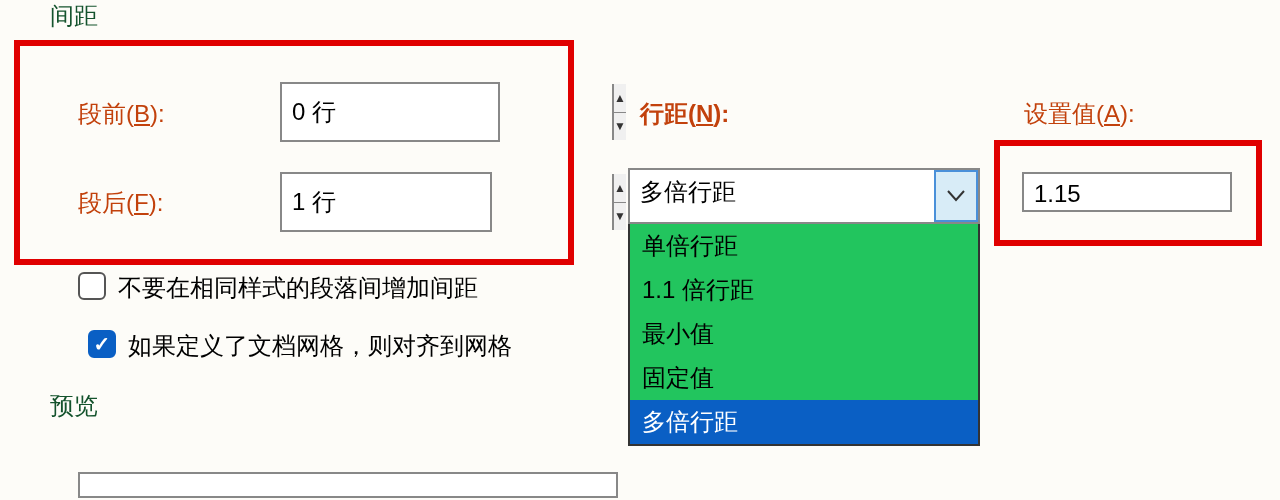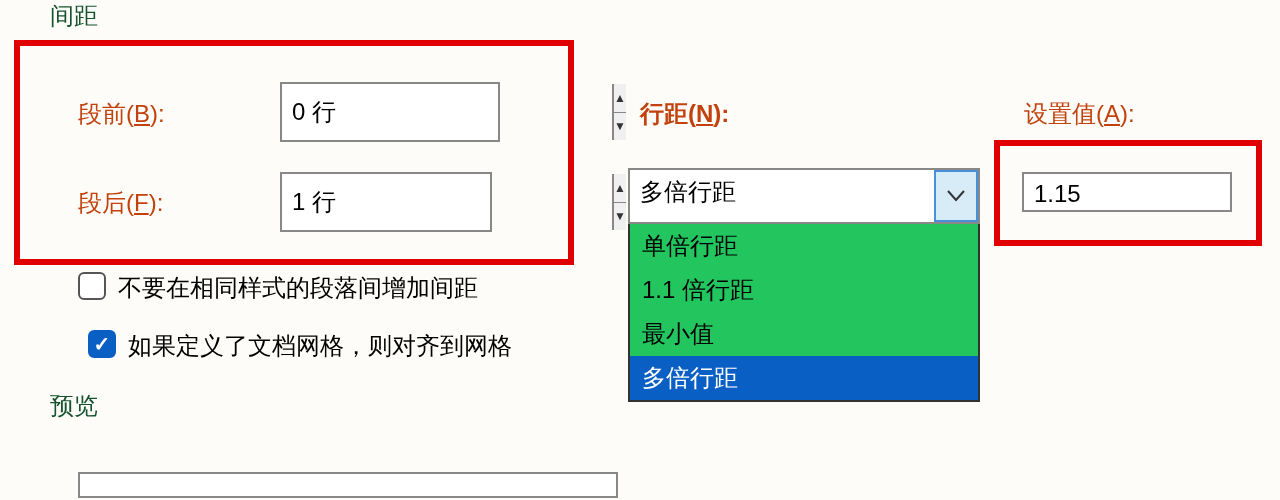--- a/index.html
+++ b/index.html
@@ -168,20 +168,21 @@
     <svg width="18" height="12" viewBox="0 0 18 12">
         <path d="M1 1 L9 10 L17 1" stroke="#333" stroke-width="2" fill="none"></path>
       </svg>
   </div>
 </div>
 
 <div class="dropdown" style="left:628px; top:224px; width:352px;">
   <div class="dropdown-item">单倍行距</div>
   <div class="dropdown-item">1.1 倍行距</div>
   <div class="dropdown-item">最小值</div>
+  <div class="dropdown-item">固定值</div>
   <div class="dropdown-item selected">多倍行距</div>
 </div>
 
 <div class="field-label" style="left:1024px; top:98px;">
   <span>设置值(</span><span class="underline">A</span><span>):</span>
 </div>
 
 <div class="spinner" style="left:1022px; top:172px; width:210px; height:40px;">
   <input class="spinner-input" type="text" value="1.15" style="">
 

